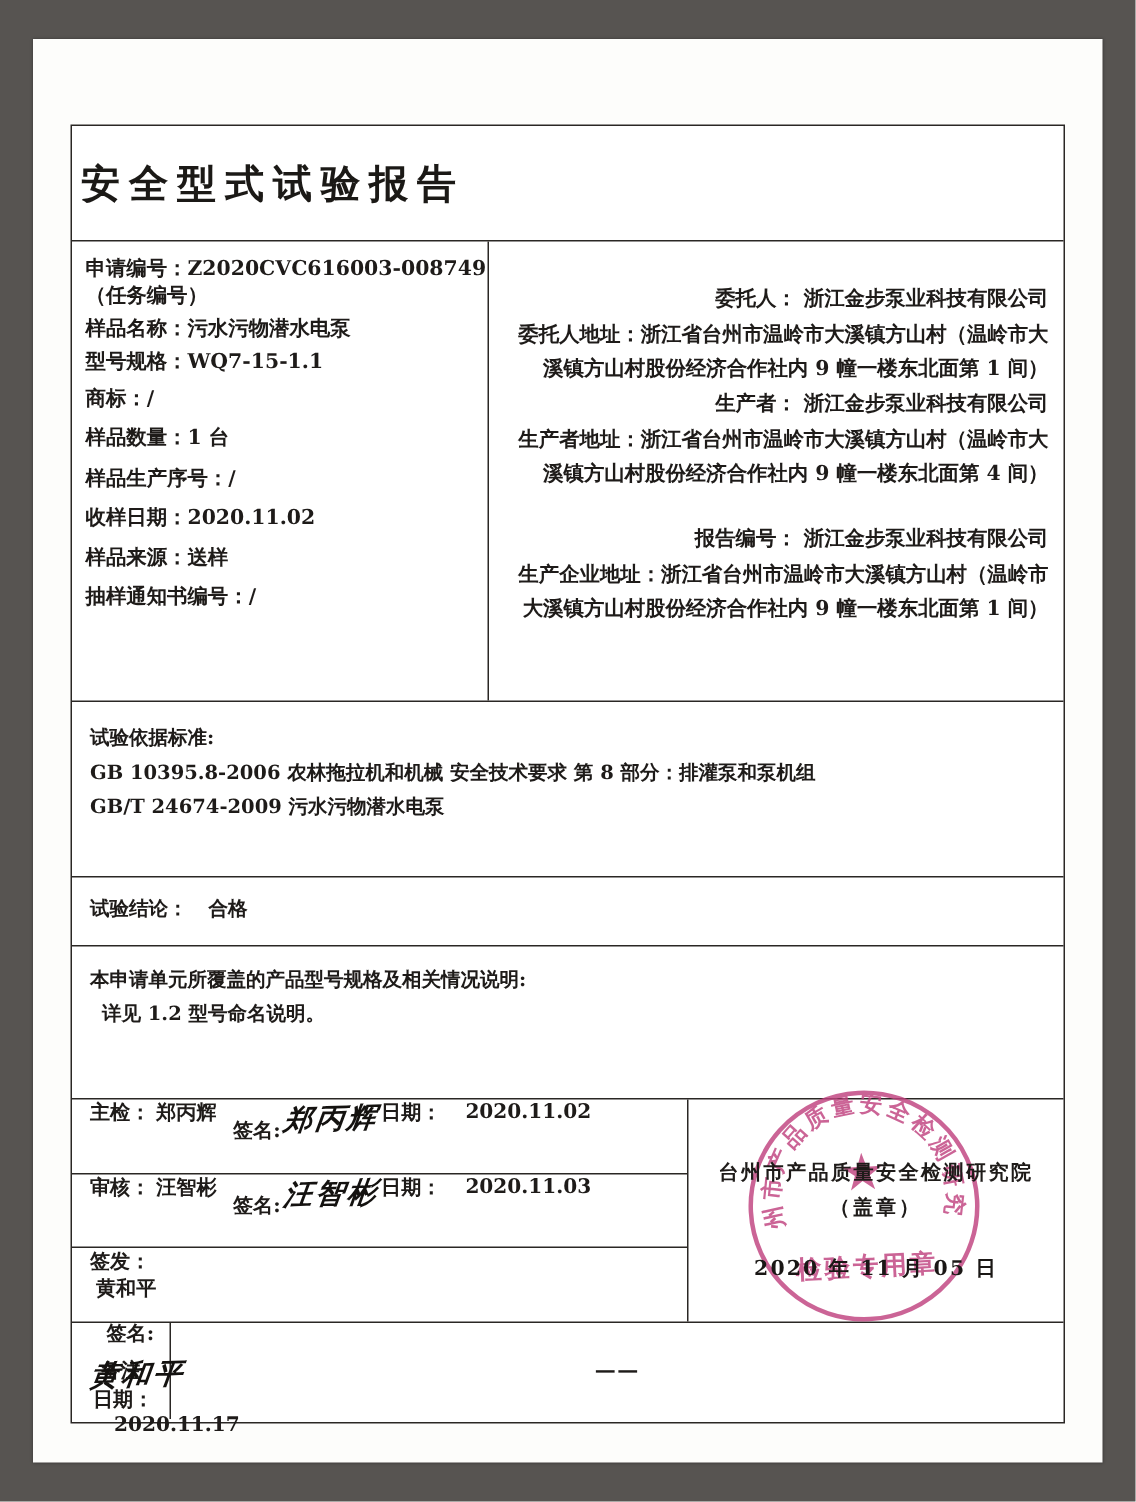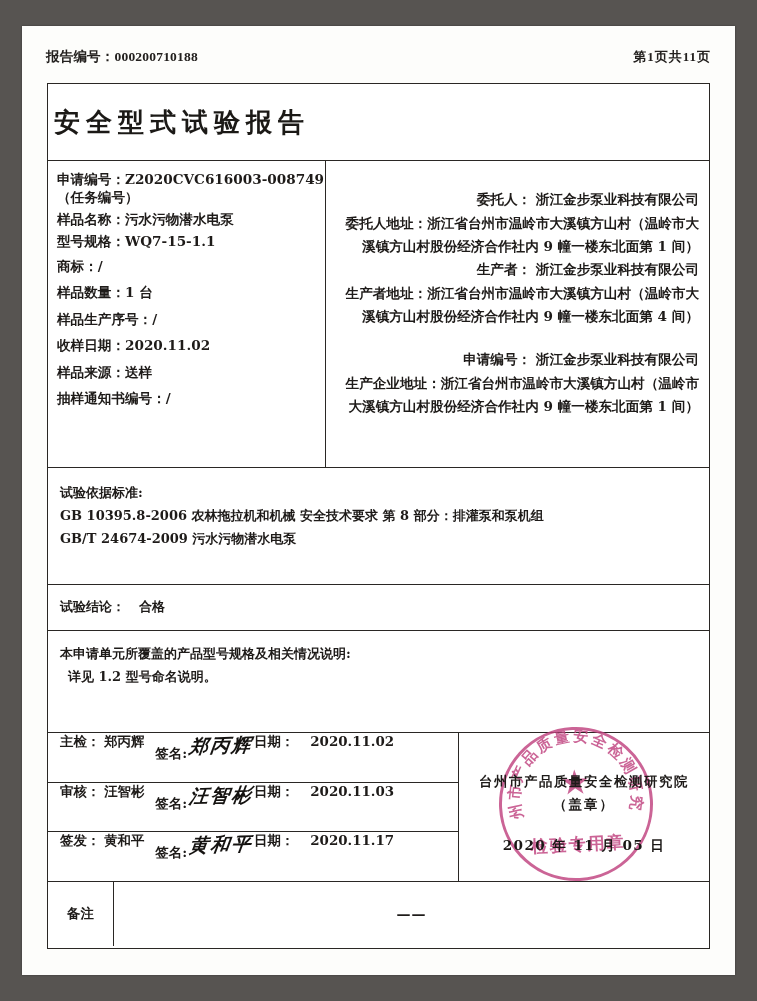--- a/index.html
+++ b/index.html
@@ -151,21 +151,21 @@
     box-sizing: border-box;
   }
   .sign-row {
     height: 49.6px;
     box-sizing: border-box;
     border-bottom: 1.6px solid #2a2724;
     display: flex;
     padding-left: 12px;
     white-space: nowrap;
   }
-  .sign-row:last-child { border-bottom: none; }
+  .sign-row:last-child { border-bottom: none; flex-direction: column; }
   .sign-row .lbl {
     font-size: 13.4px; font-weight: bold; color: #1e1b19;
     font-family: "DejaVu Serif", "Liberation Serif", serif;
   }
   .sign-row .nm {
     font-size: 13.4px; font-weight: bold; color: #1e1b19; margin-left: 4px;
     font-family: "DejaVu Serif", "Liberation Serif", serif;
   }
   .sign-row .sg-lbl {
     font-size: 13.4px; font-weight: bold; color: #1e1b19; margin-left: 11px;
@@ -308,26 +308,20 @@
     color: #1e1b19;
     letter-spacing: 1px;
     font-family: "DejaVu Serif", "Liberation Serif", serif;
   }
 </style>
 </head>
 <body>
 
 <div id="page-sheet">
 
-  <div id="doc-header">
-    <div>
-      <span>报告编号：</span><span>000200710188</span>
-    </div>
-    <div class="pageno">第1页共11页</div>
-  </div>
 
   <div id="report-frame">
 
     <div class="band" id="title-band">
       <div id="report-title">安全型式试验报告</div>
     </div>
 
     <div class="band" id="info-band">
 
       <div id="info-left">
@@ -361,21 +355,21 @@
         <div class="kv loose">
           <span>抽样通知书编号：</span><span>/</span>
         </div>
       </div>
 
       <div id="info-right">
         <div class="para">委托人：  浙江金步泵业科技有限公司</div>
         <div class="para">委托人地址：浙江省台州市温岭市大溪镇方山村（温岭市大溪镇方山村股份经济合作社内 9 幢一楼东北面第 1 间）</div>
         <div class="para">生产者：  浙江金步泵业科技有限公司</div>
         <div class="para">生产者地址：浙江省台州市温岭市大溪镇方山村（温岭市大溪镇方山村股份经济合作社内 9 幢一楼东北面第 4 间）</div>
-        <div class="para gap">申请编号：  浙江金步泵业科技有限公司</div>
+        <div class="para gap">报告编号：  浙江金步泵业科技有限公司</div>
         <div class="para">生产企业地址：浙江省台州市温岭市大溪镇方山村（温岭市大溪镇方山村股份经济合作社内 9 幢一楼东北面第 1 间）</div>
       </div>
 
     </div>
 
     <div class="band" id="standards-band">
       <div class="std-line">试验依据标准:</div>
       <div class="std-line">GB 10395.8-2006 农林拖拉机和机械  安全技术要求  第 8 部分：排灌泵和泵机组</div>
       <div class="std-line">GB/T 24674-2009 污水污物潜水电泵</div>
     </div>

